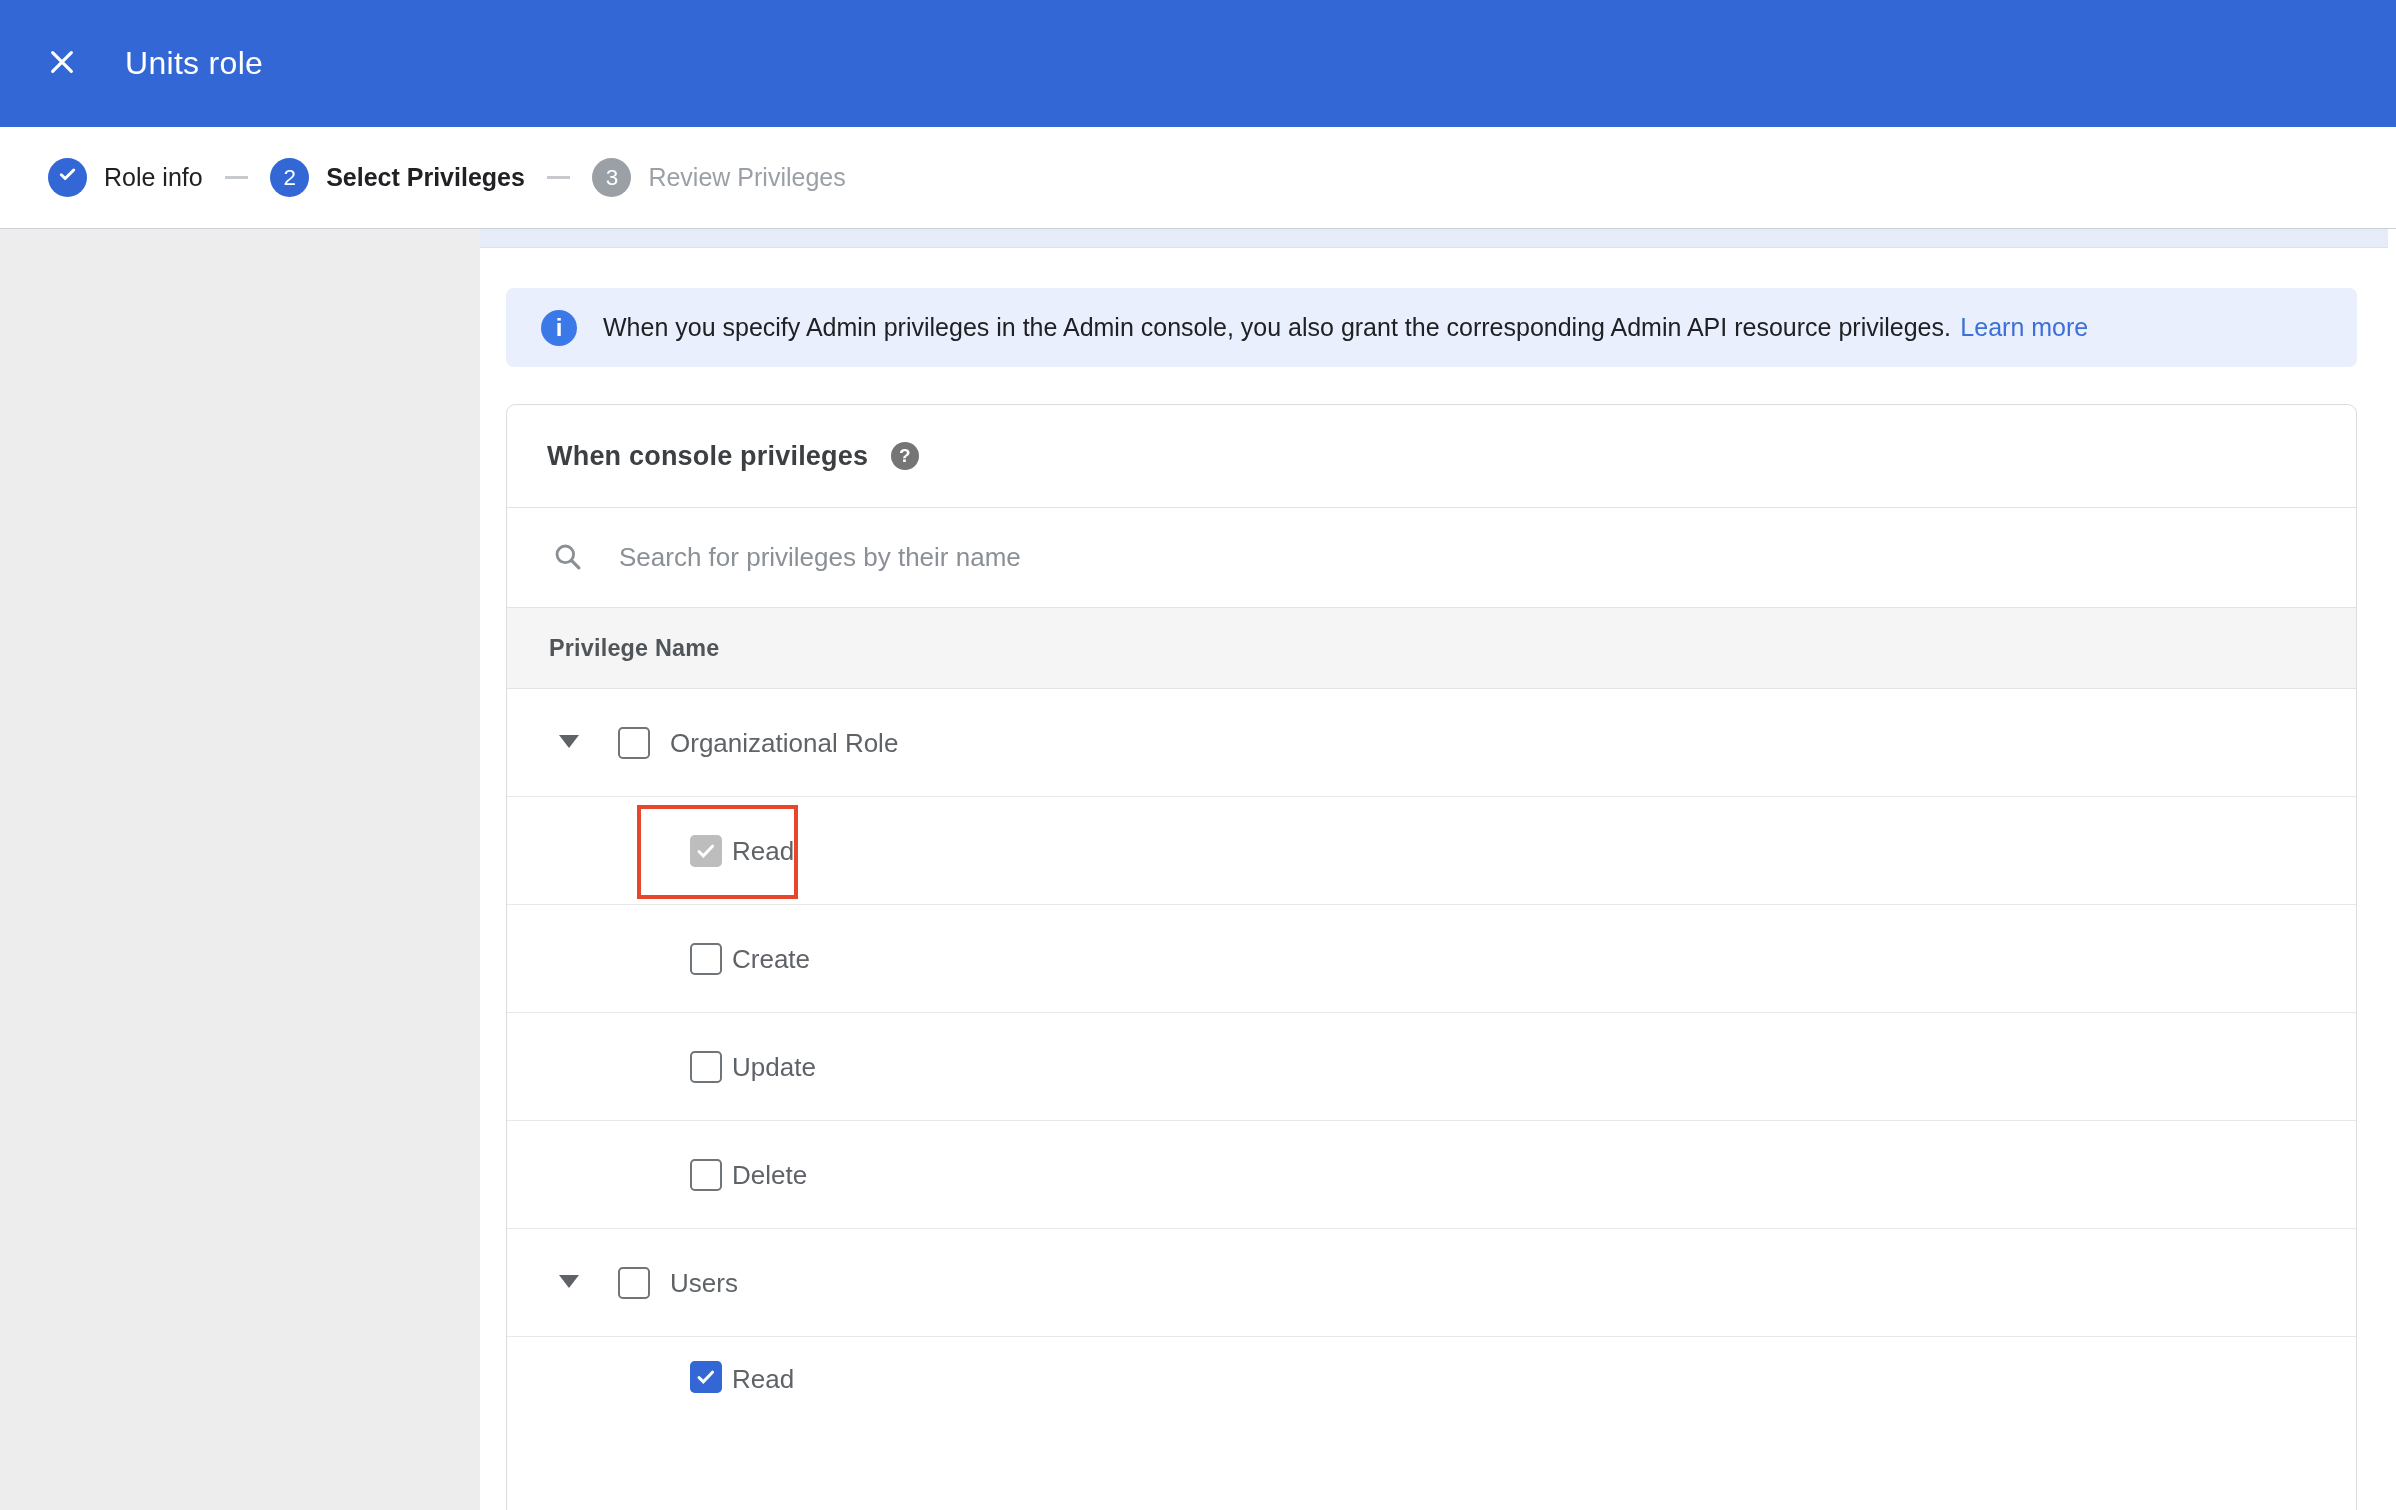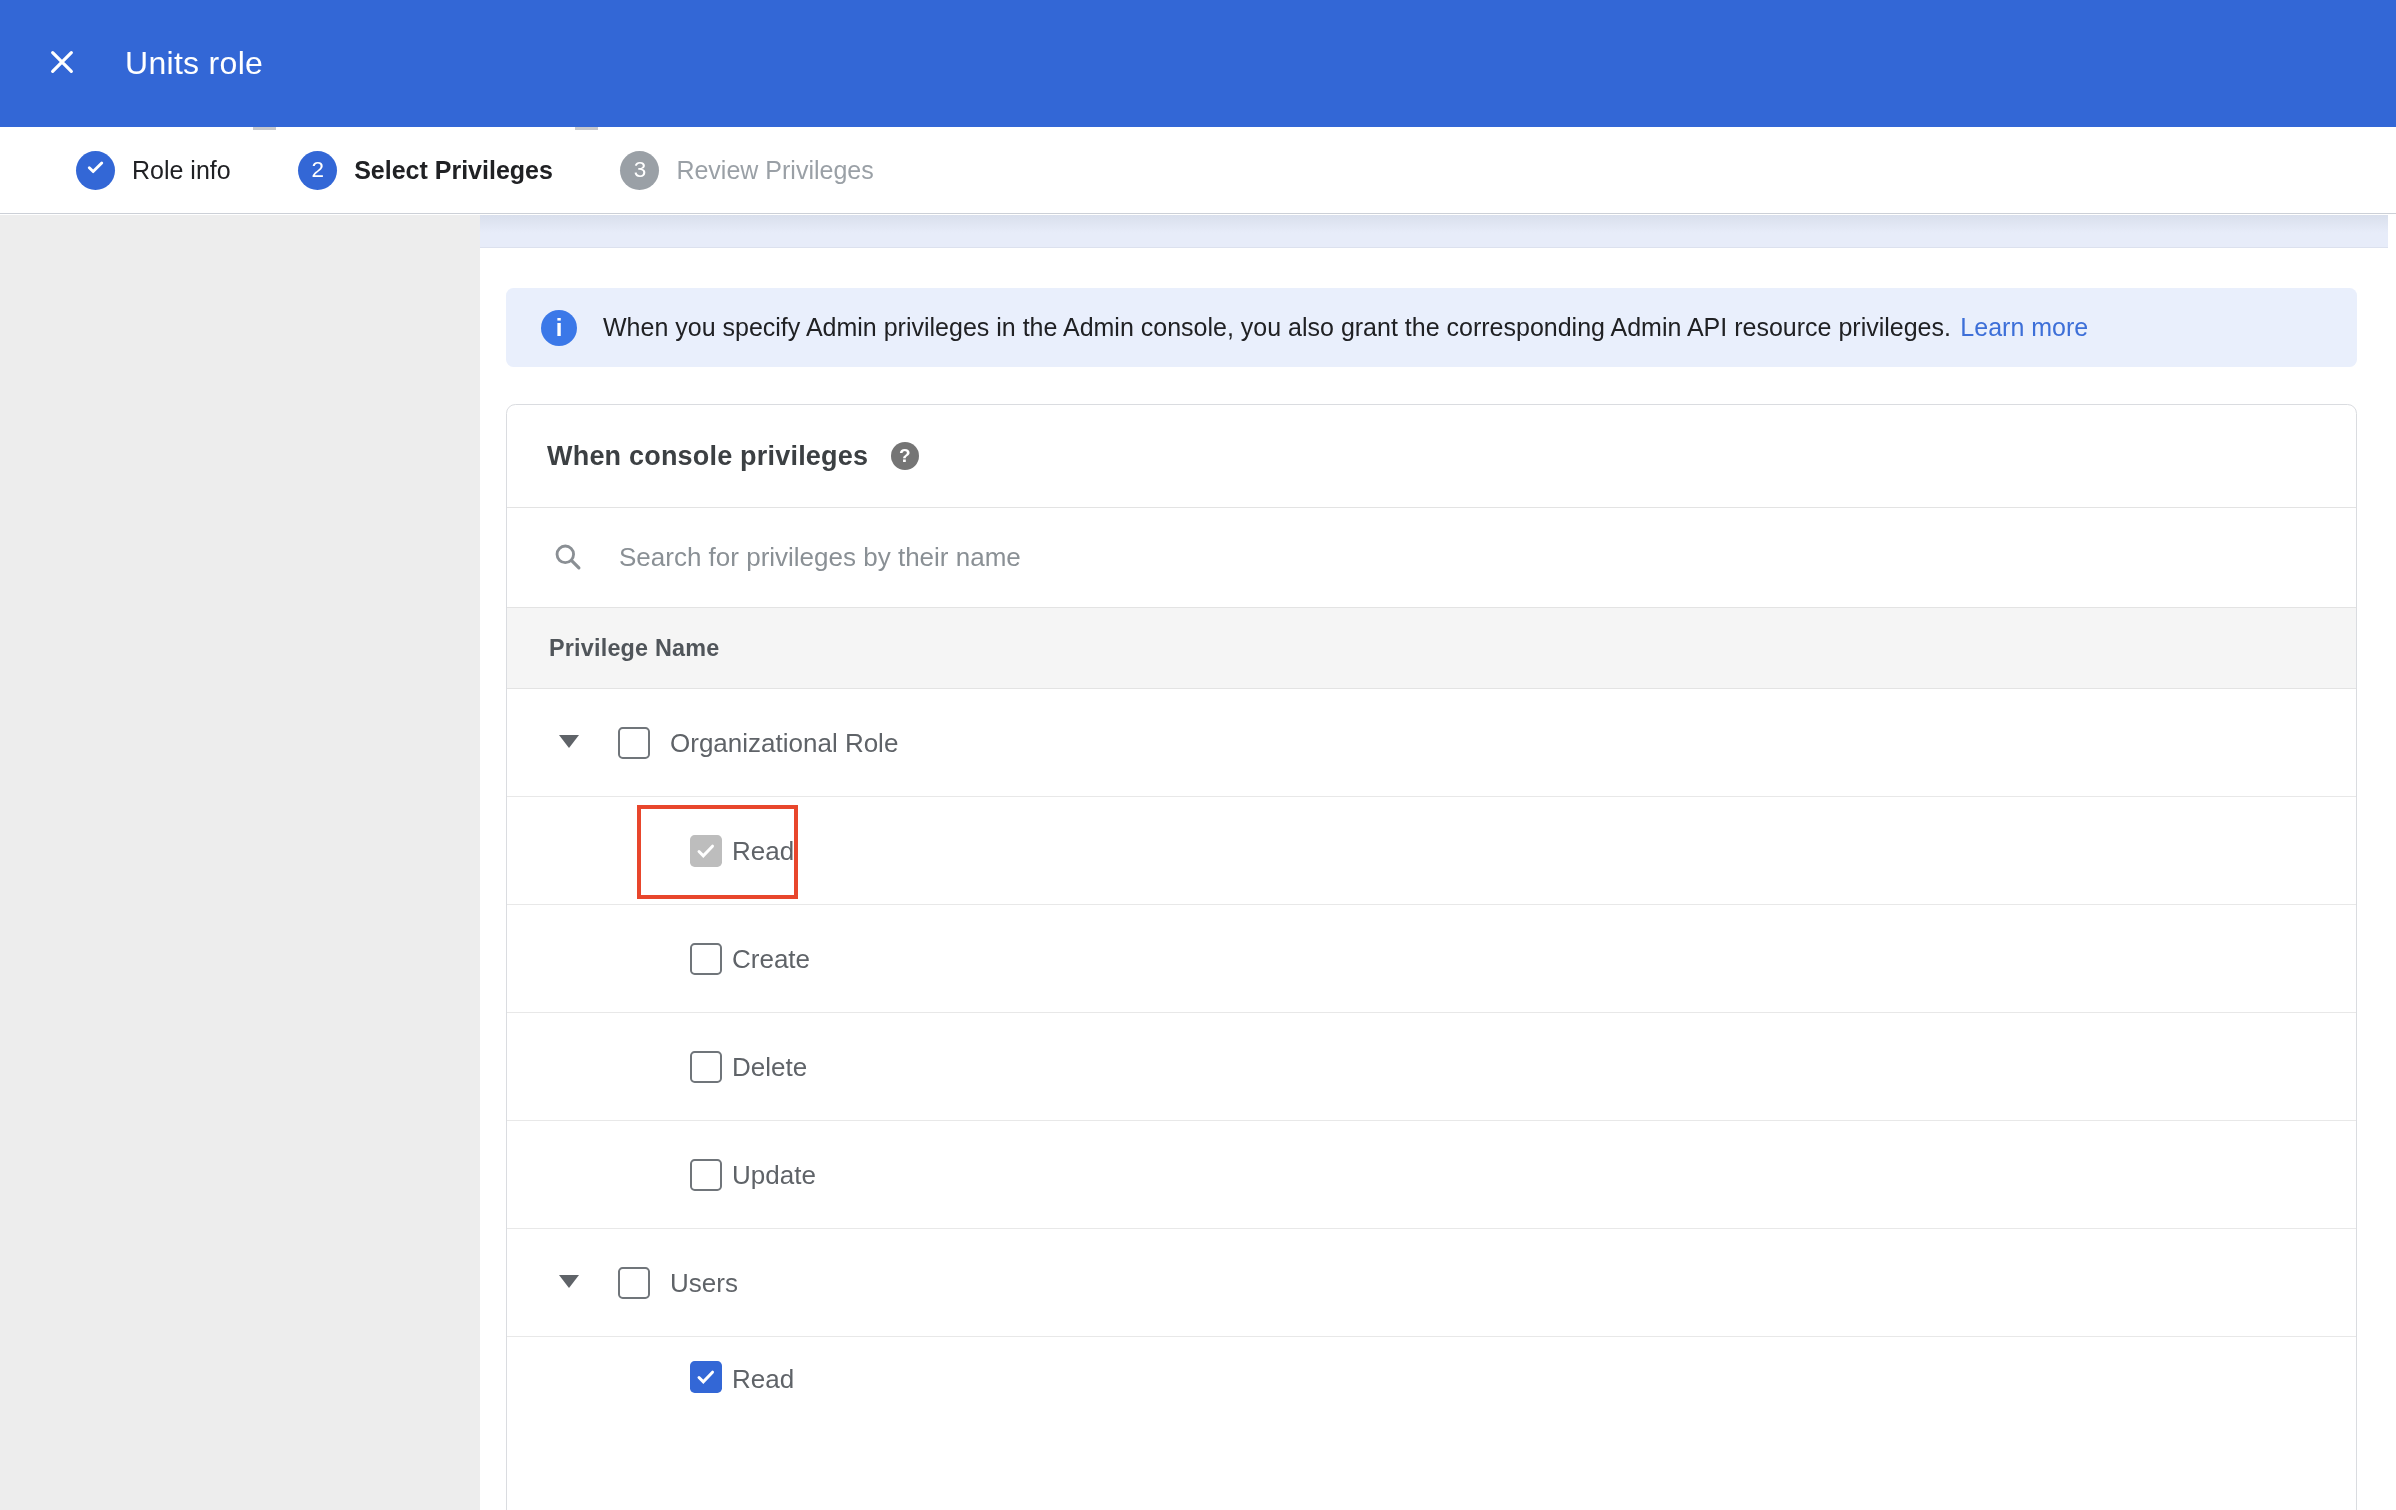--- a/index.html
+++ b/index.html
@@ -7,22 +7,22 @@
         font-family:"Liberation Sans","DejaVu Sans",sans-serif;background:#fff;}
 
   
   .appbar{position:absolute;left:0;top:0;width:100%;height:127px;background:#3367d6;
           display:flex;align-items:center;}
   .close-btn{margin-left:43px;width:37px;height:37px;display:flex;align-items:center;
              justify-content:center;cursor:pointer;}
   .appbar-title{margin-left:45px;color:#fff;font-size:32px;font-weight:400;letter-spacing:0.3px;}
 
   
-  .stepbar{position:absolute;left:0;top:127px;width:100%;height:87px;background:#fff;
-           border-bottom:1.9px solid #ccd0d7;display:flex;padding-left:76px;
+  .stepbar{position:absolute;left:0;top:127px;width:100%;height:102px;background:#fff;
+           border-bottom:1.9px solid #ccd0d7;display:flex;align-items:center;padding-left:48px;
            box-sizing:border-box;z-index:4;}
   .step{display:flex;align-items:center;}
   .step-circle{width:39px;height:39px;border-radius:50%;display:flex;align-items:center;
                justify-content:center;color:#fff;font-size:22.5px;font-weight:500;flex:none;}
   .step-circle.completed,.step-circle.active{background:#3367d6;}
   .step-circle.upcoming{background:#9aa0a6;}
   .step-label{margin-left:17px;font-size:25px;color:#202124;}
   .step-label.active{font-weight:700;}
   .step-label.upcoming{color:#9aa0a6;font-weight:400;}
   .step-dash{width:22.5px;height:2.8px;background:#c6c9ce;margin:0 22.5px;}
@@ -189,28 +189,28 @@
         <div class="cb child unchecked">
           
         </div>
         <div class="lbl child">Create</div>
       </div>
 
       <div class="prow">
         <div class="cb child unchecked">
           
         </div>
+        <div class="lbl child">Update</div>
+      </div>
+
+      <div class="prow">
+        <div class="cb child unchecked">
+          
+        </div>
         <div class="lbl child">Delete</div>
-      </div>
-
-      <div class="prow">
-        <div class="cb child unchecked">
-          
-        </div>
-        <div class="lbl child">Update</div>
       </div>
 
       <div class="prow">
         <div class="expander"></div>
         <div class="cb group unchecked">
           
         </div>
         <div class="lbl group">Users</div>
       </div>
 

